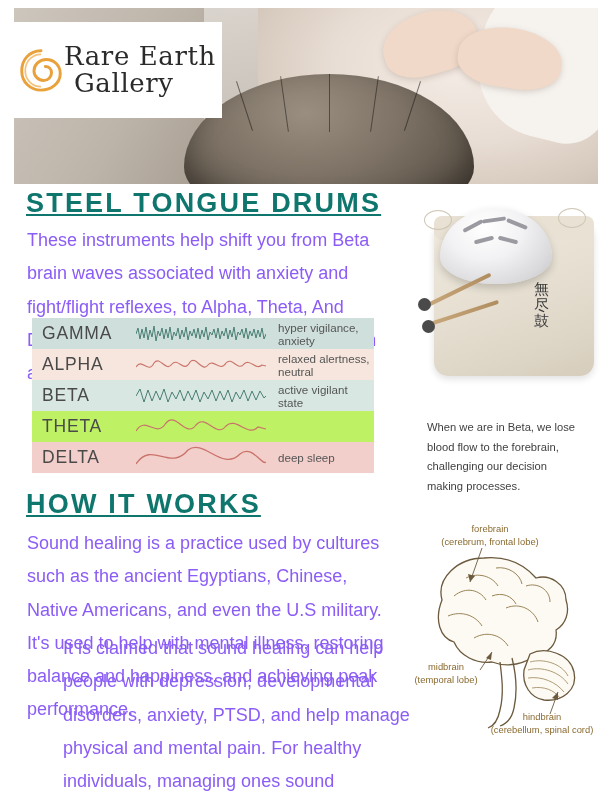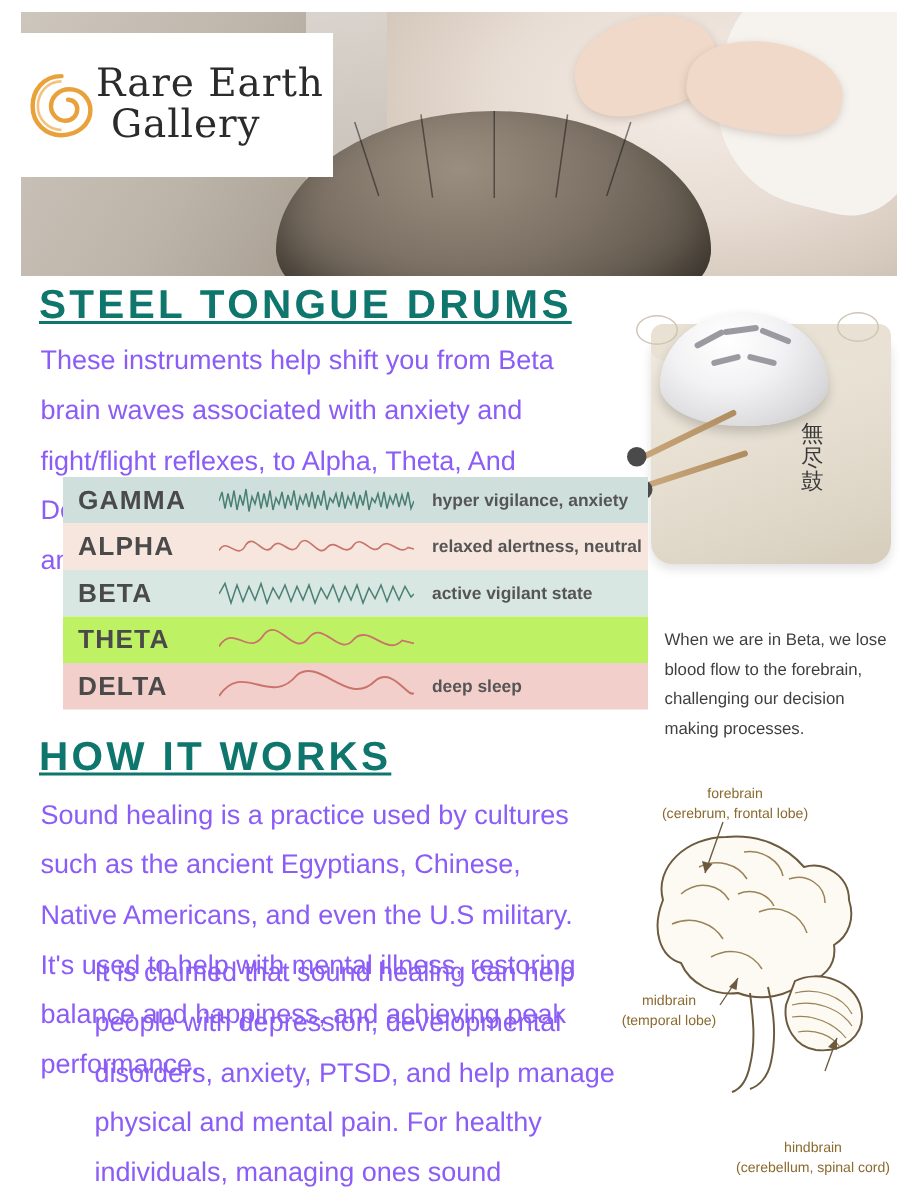--- a/index.html
+++ b/index.html
@@ -134,30 +134,28 @@
   #hiw-p2 { left: 27px; top: 632px; width: 360px; margin-left: 36px; }
 
   .side-note {
     position: absolute;
     left: 427px;
     top: 418px;
     width: 155px;
     font-size: 11.2px;
     line-height: 1.75;
     color: #3f3f3f;
-    margin-left: 16px;
   }
 
   
   .waves {
     position: absolute;
-    left: 42px;
+    left: 32px;
     top: 318px;
-    width: 390px;
-    font-weight: bold;
+    width: 342px;
   }
   .wave-row {
     height: 31px;
     display: flex;
     align-items: center;
     position: relative;
   }
   .wave-name {
     width: 104px;
     padding-left: 10px;
@@ -423,15 +421,15 @@
     <line x1="84" y1="158" x2="96" y2="140" stroke="#6b5a3e" stroke-width="0.9"></line>
     <polygon points="96,140 90,146 95,148" fill="#6b5a3e"></polygon>
     <line x1="154" y1="202" x2="162" y2="180" stroke="#6b5a3e" stroke-width="0.9"></line>
     <polygon points="162,180 156,186 162,188" fill="#6b5a3e"></polygon>
   </svg>
 
   <div class="brain-label" id="lbl-fore" style="white-space:pre-line;">forebrain
 (cerebrum, frontal lobe)</div>
   <div class="brain-label" id="lbl-mid" style="white-space:pre-line;">midbrain
 (temporal lobe)</div>
-  <div class="brain-label" id="lbl-hind" style="white-space:pre-line;margin-top:48px;">hindbrain
+  <div class="brain-label" id="lbl-hind" style="white-space:pre-line;">hindbrain
 (cerebellum, spinal cord)</div>
 </div>
 
 </body></html>

